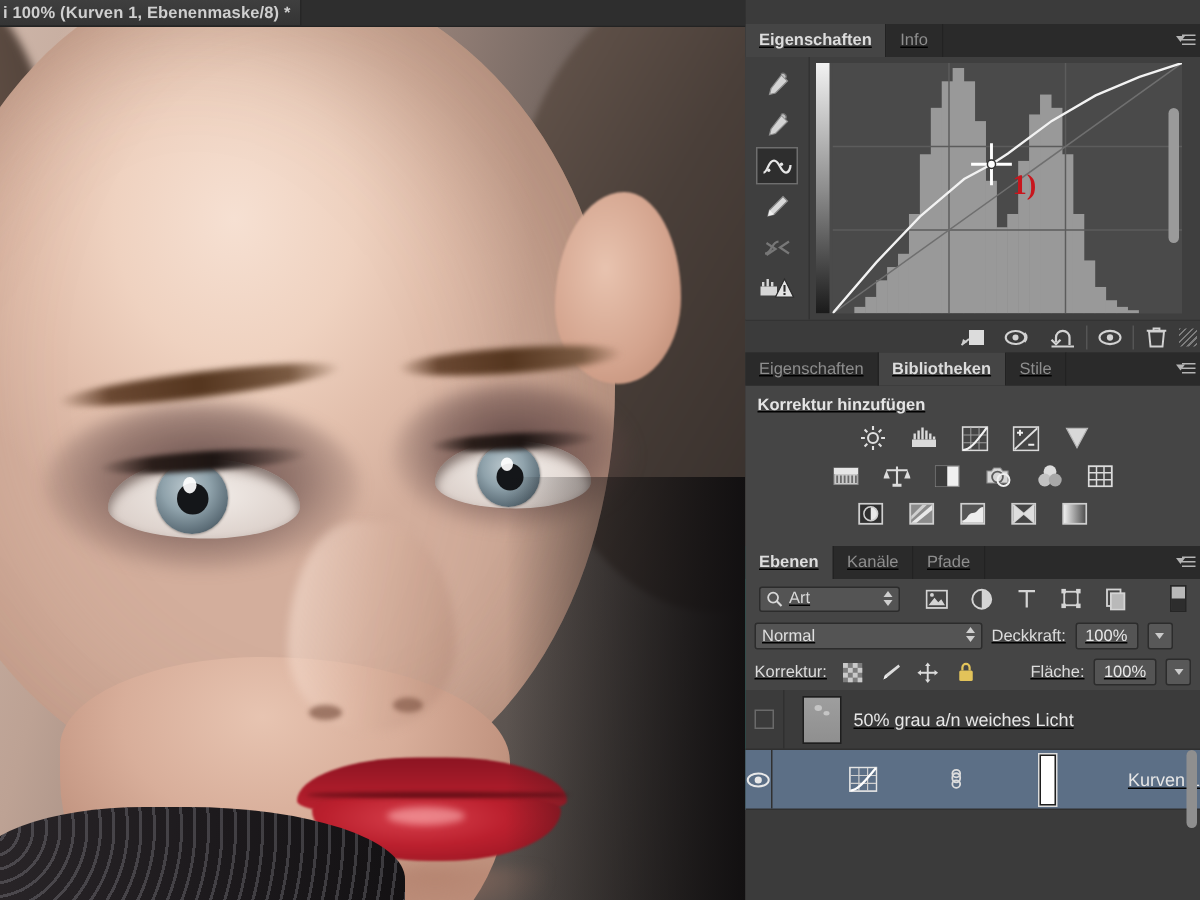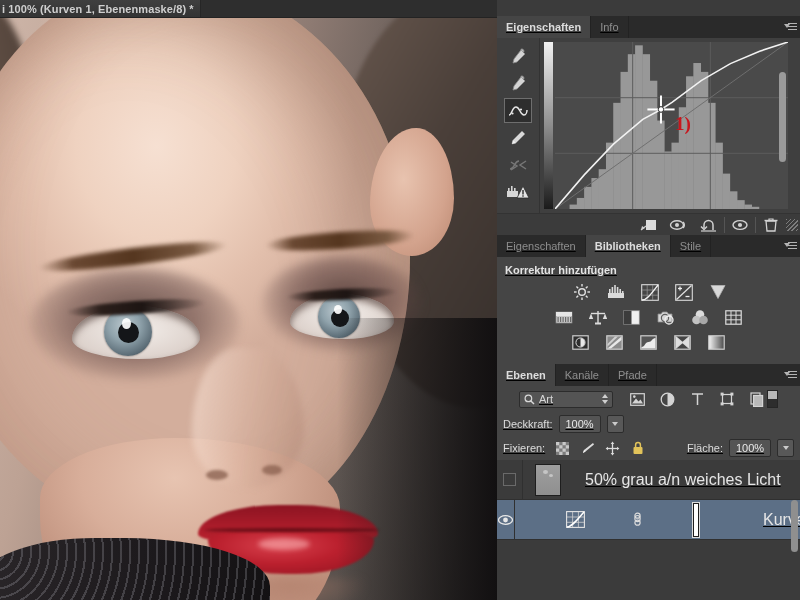--- a/index.html
+++ b/index.html
@@ -270,21 +270,21 @@
     display: flex; justify-content: center; gap: 12px; padding: 1px 0 4px 0;
   }
   .adj-row.r1 { padding-left: 2px; }
   .adj-ico { width: 22px; height: 20px; display: flex; align-items: center; justify-content: center; }
   #adjust-spacer { height: 8px; }
 
   
   #layers-panel { background: #0f766e; }
   #layers-toolbar {
     height: 26px; background: #454545; display: flex; align-items: center;
-    padding: 0 22px; gap: 0;
+    padding: 0 9px; gap: 0;
   }
   #filter-select {
     width: 94px; height: 17px; background: #545454; border: 1px solid #2c2c2c;
     border-radius: 2px; display: flex; align-items: center; padding: 0 4px;
     gap: 4px; color: #d8d8d8; font-size: 11px; position: relative;
   }
   .stepper {
     position: absolute; right: 4px; top: 2px; display: flex; flex-direction: column; gap: 2px;
   }
   .stepper b {
@@ -352,21 +352,21 @@
   }
   .mask-thumb {
     width: 26px; height: 32px; background: #ffffff;
     border: 2px solid #ffffff; outline: 1px solid #1e1e1e;
     box-shadow: 0 0 0 2px #dcdcdc;
     margin-left: 10px;
   }
   .curves-thumb-ico { margin-left: 10px; width: 20px; height: 18px; display:flex; align-items:center; justify-content:center;}
   .link-ico { margin-left: 6px; width: 12px; height: 16px; display:flex; align-items:center; justify-content:center;}
   .layer-name {
-    color: #e6e6e6; font-size: 16px; margin-left: 24px; white-space: nowrap;
+    color: #e6e6e6; font-size: 12px; margin-left: 8px; white-space: nowrap;
   }
   #layer-scrollbar {
     position: absolute; right: 2px; top: 0; width: 7px; height: 52px;
     background: #8f8f8f; border-radius: 4px;
   }
   #dock-bottom-strip {
     position: absolute; left: 0; right: 0; bottom: 0; height: 3px; background: #3b3b3b;
   }
   .corner-grip {
     position: absolute; right: 1px; bottom: 1px; width: 12px; height: 12px;
@@ -838,31 +838,38 @@
             <svg width="14" height="15" viewBox="0 0 14 15">
               <rect x="1" y="1" width="9" height="11" fill="none" stroke="#d4d4d4" stroke-width="1.2"></rect>
               <rect x="3.6" y="3.5" width="9" height="11" fill="#b9b9b9" stroke="#d4d4d4" stroke-width="1.2"></rect>
             </svg>
           </div>
         </div>
         <div id="filter-toggle"></div>
       </div>
 
       <div id="blend-row">
+        <div id="blend-select">
+          <span>Normal</span>
+          <span class="stepper">
+              <b class="up"></b>
+              <b class="dn"></b>
+            </span>
+        </div>
         <span class="lbl">Deckkraft:</span>
         <div class="num-field">
           <span>100%</span>
         </div>
         <div class="num-arrow">
             <b></b>
           </div>
       </div>
 
       <div id="lock-row">
-        <span class="lbl">Fixieren:</span>
+        <span class="lbl">Korrektur:</span>
         <div id="lock-icons">
           <div class="lockico">
             <svg width="13" height="13" viewBox="0 0 13 13">
               <rect width="13" height="13" fill="#7d7d7d"></rect>
               <g fill="#c9c9c9">
                 <rect x="0" y="0" width="3.25" height="3.25"></rect>
                   <rect x="6.5" y="0" width="3.25" height="3.25"></rect>
                 <rect x="3.25" y="3.25" width="3.25" height="3.25"></rect>
                   <rect x="9.75" y="3.25" width="3.25" height="3.25"></rect>
                 <rect x="0" y="6.5" width="3.25" height="3.25"></rect>

